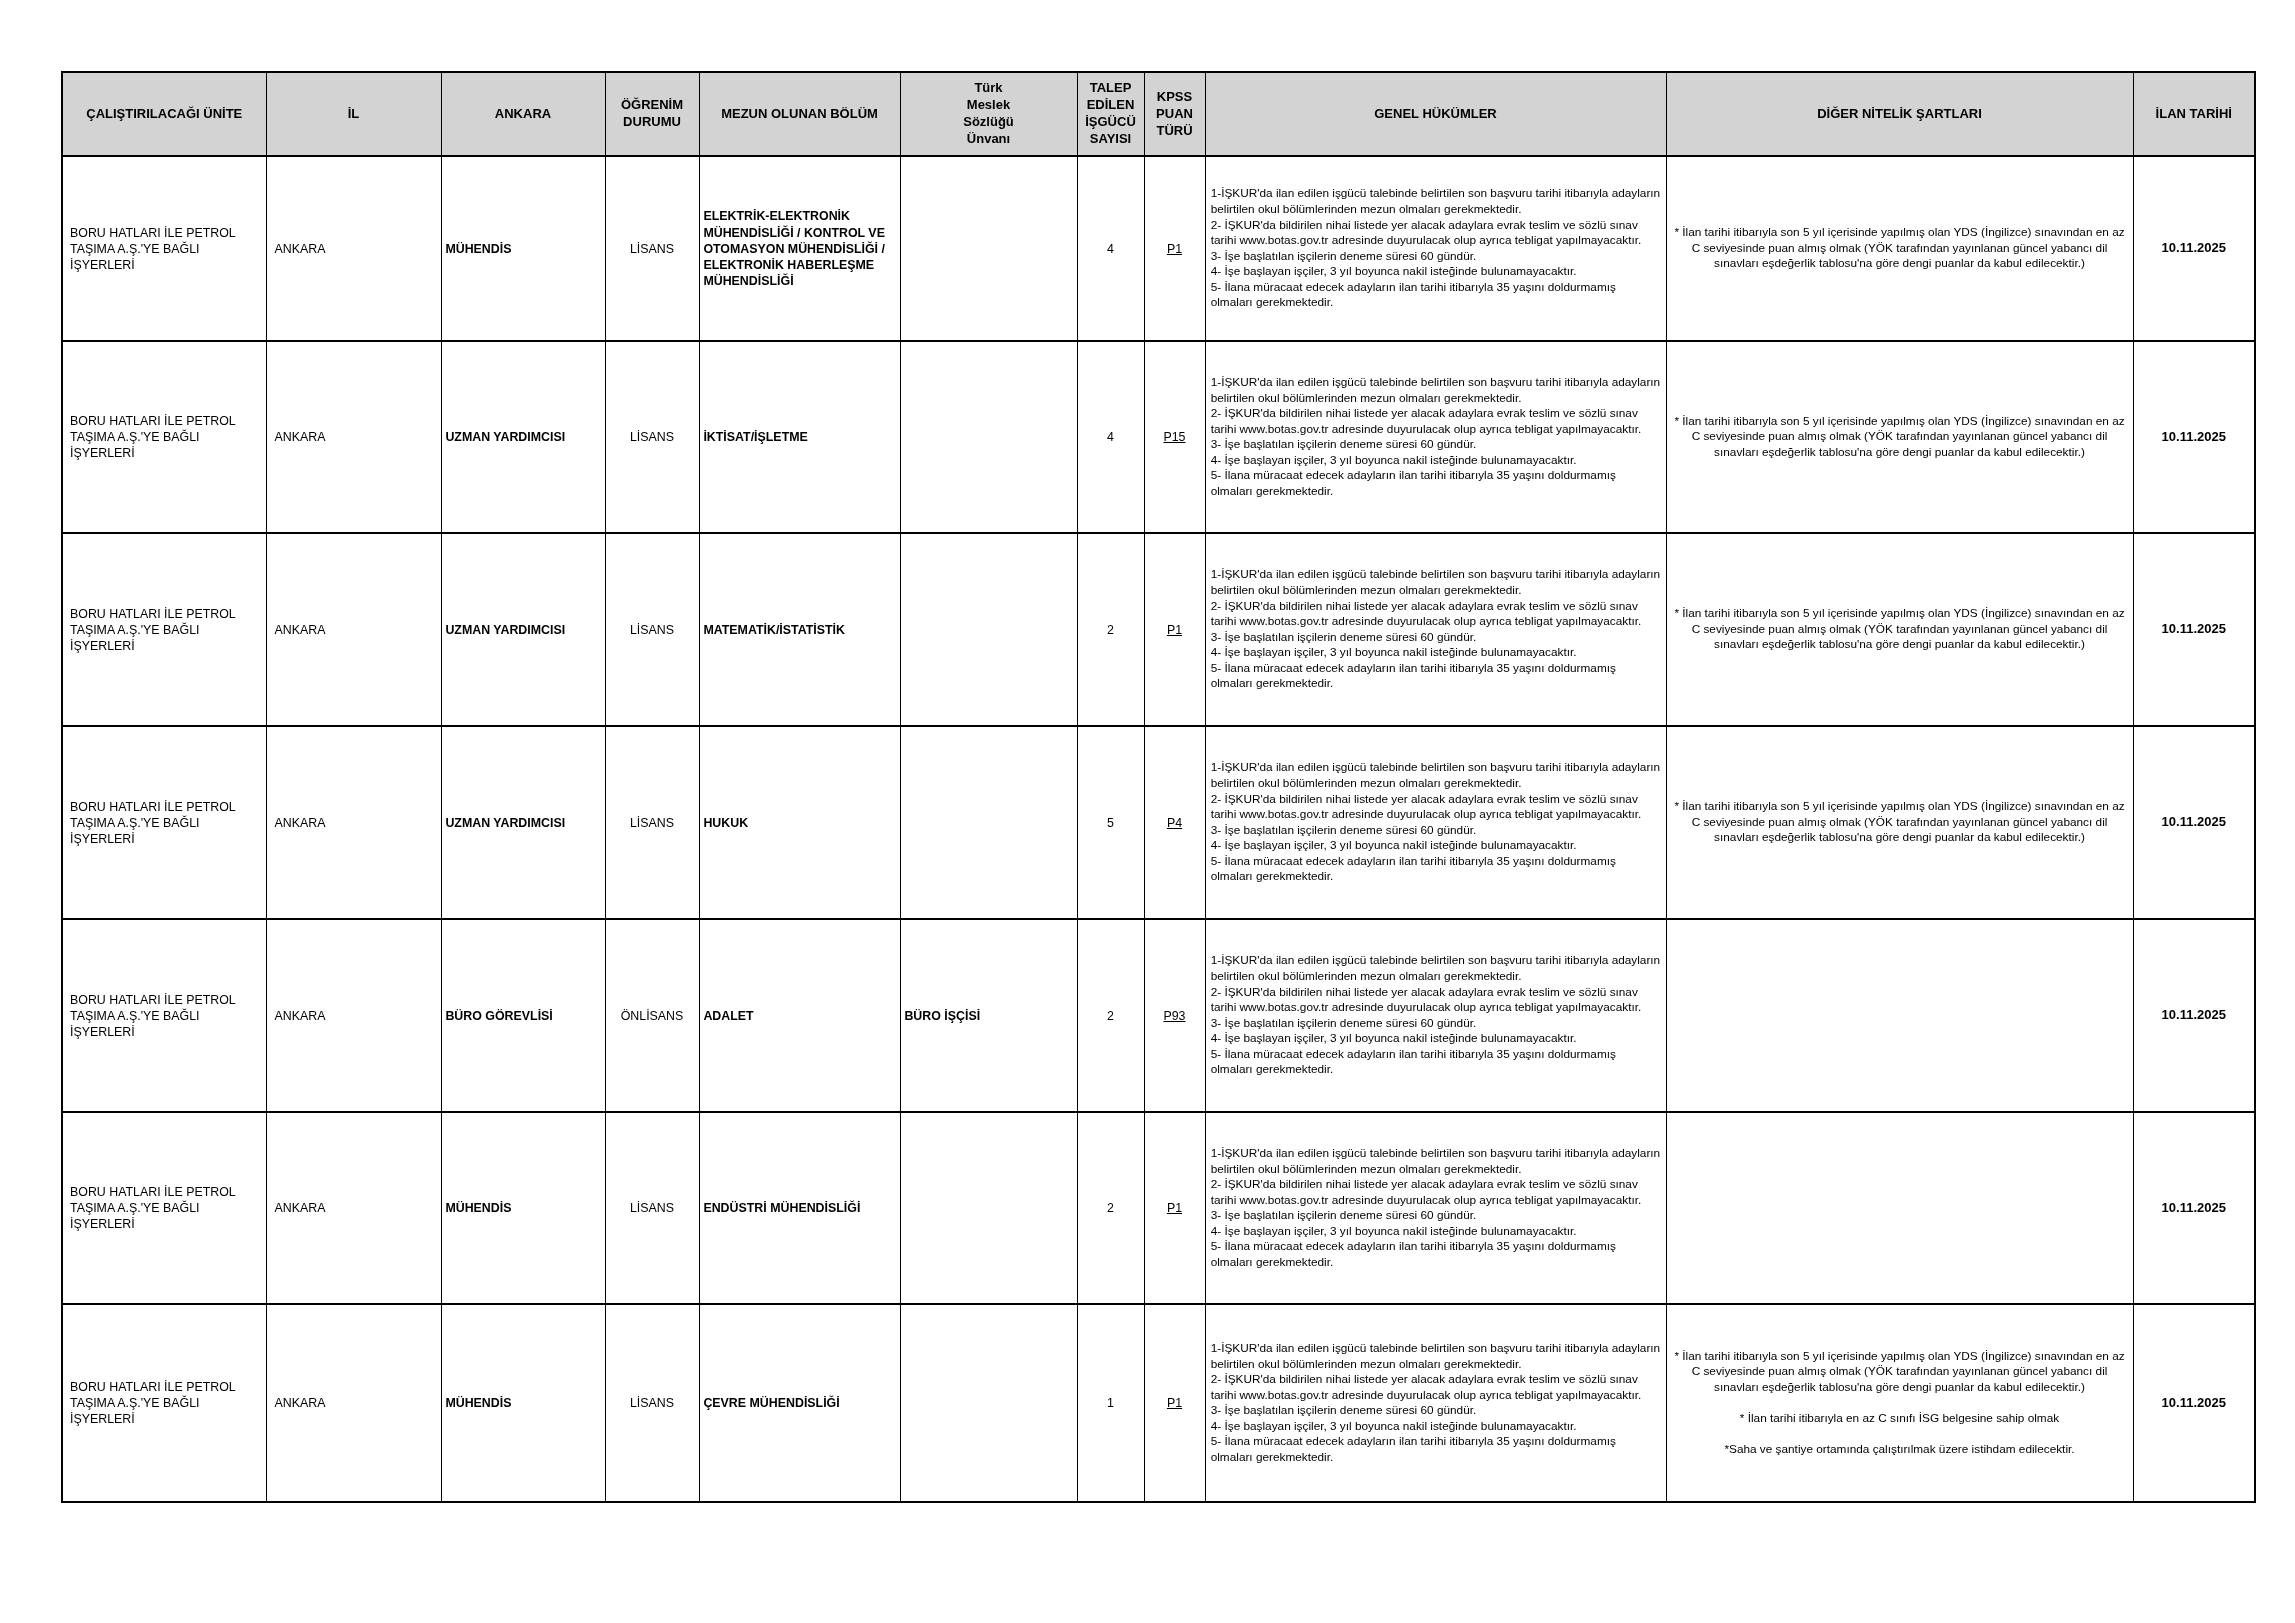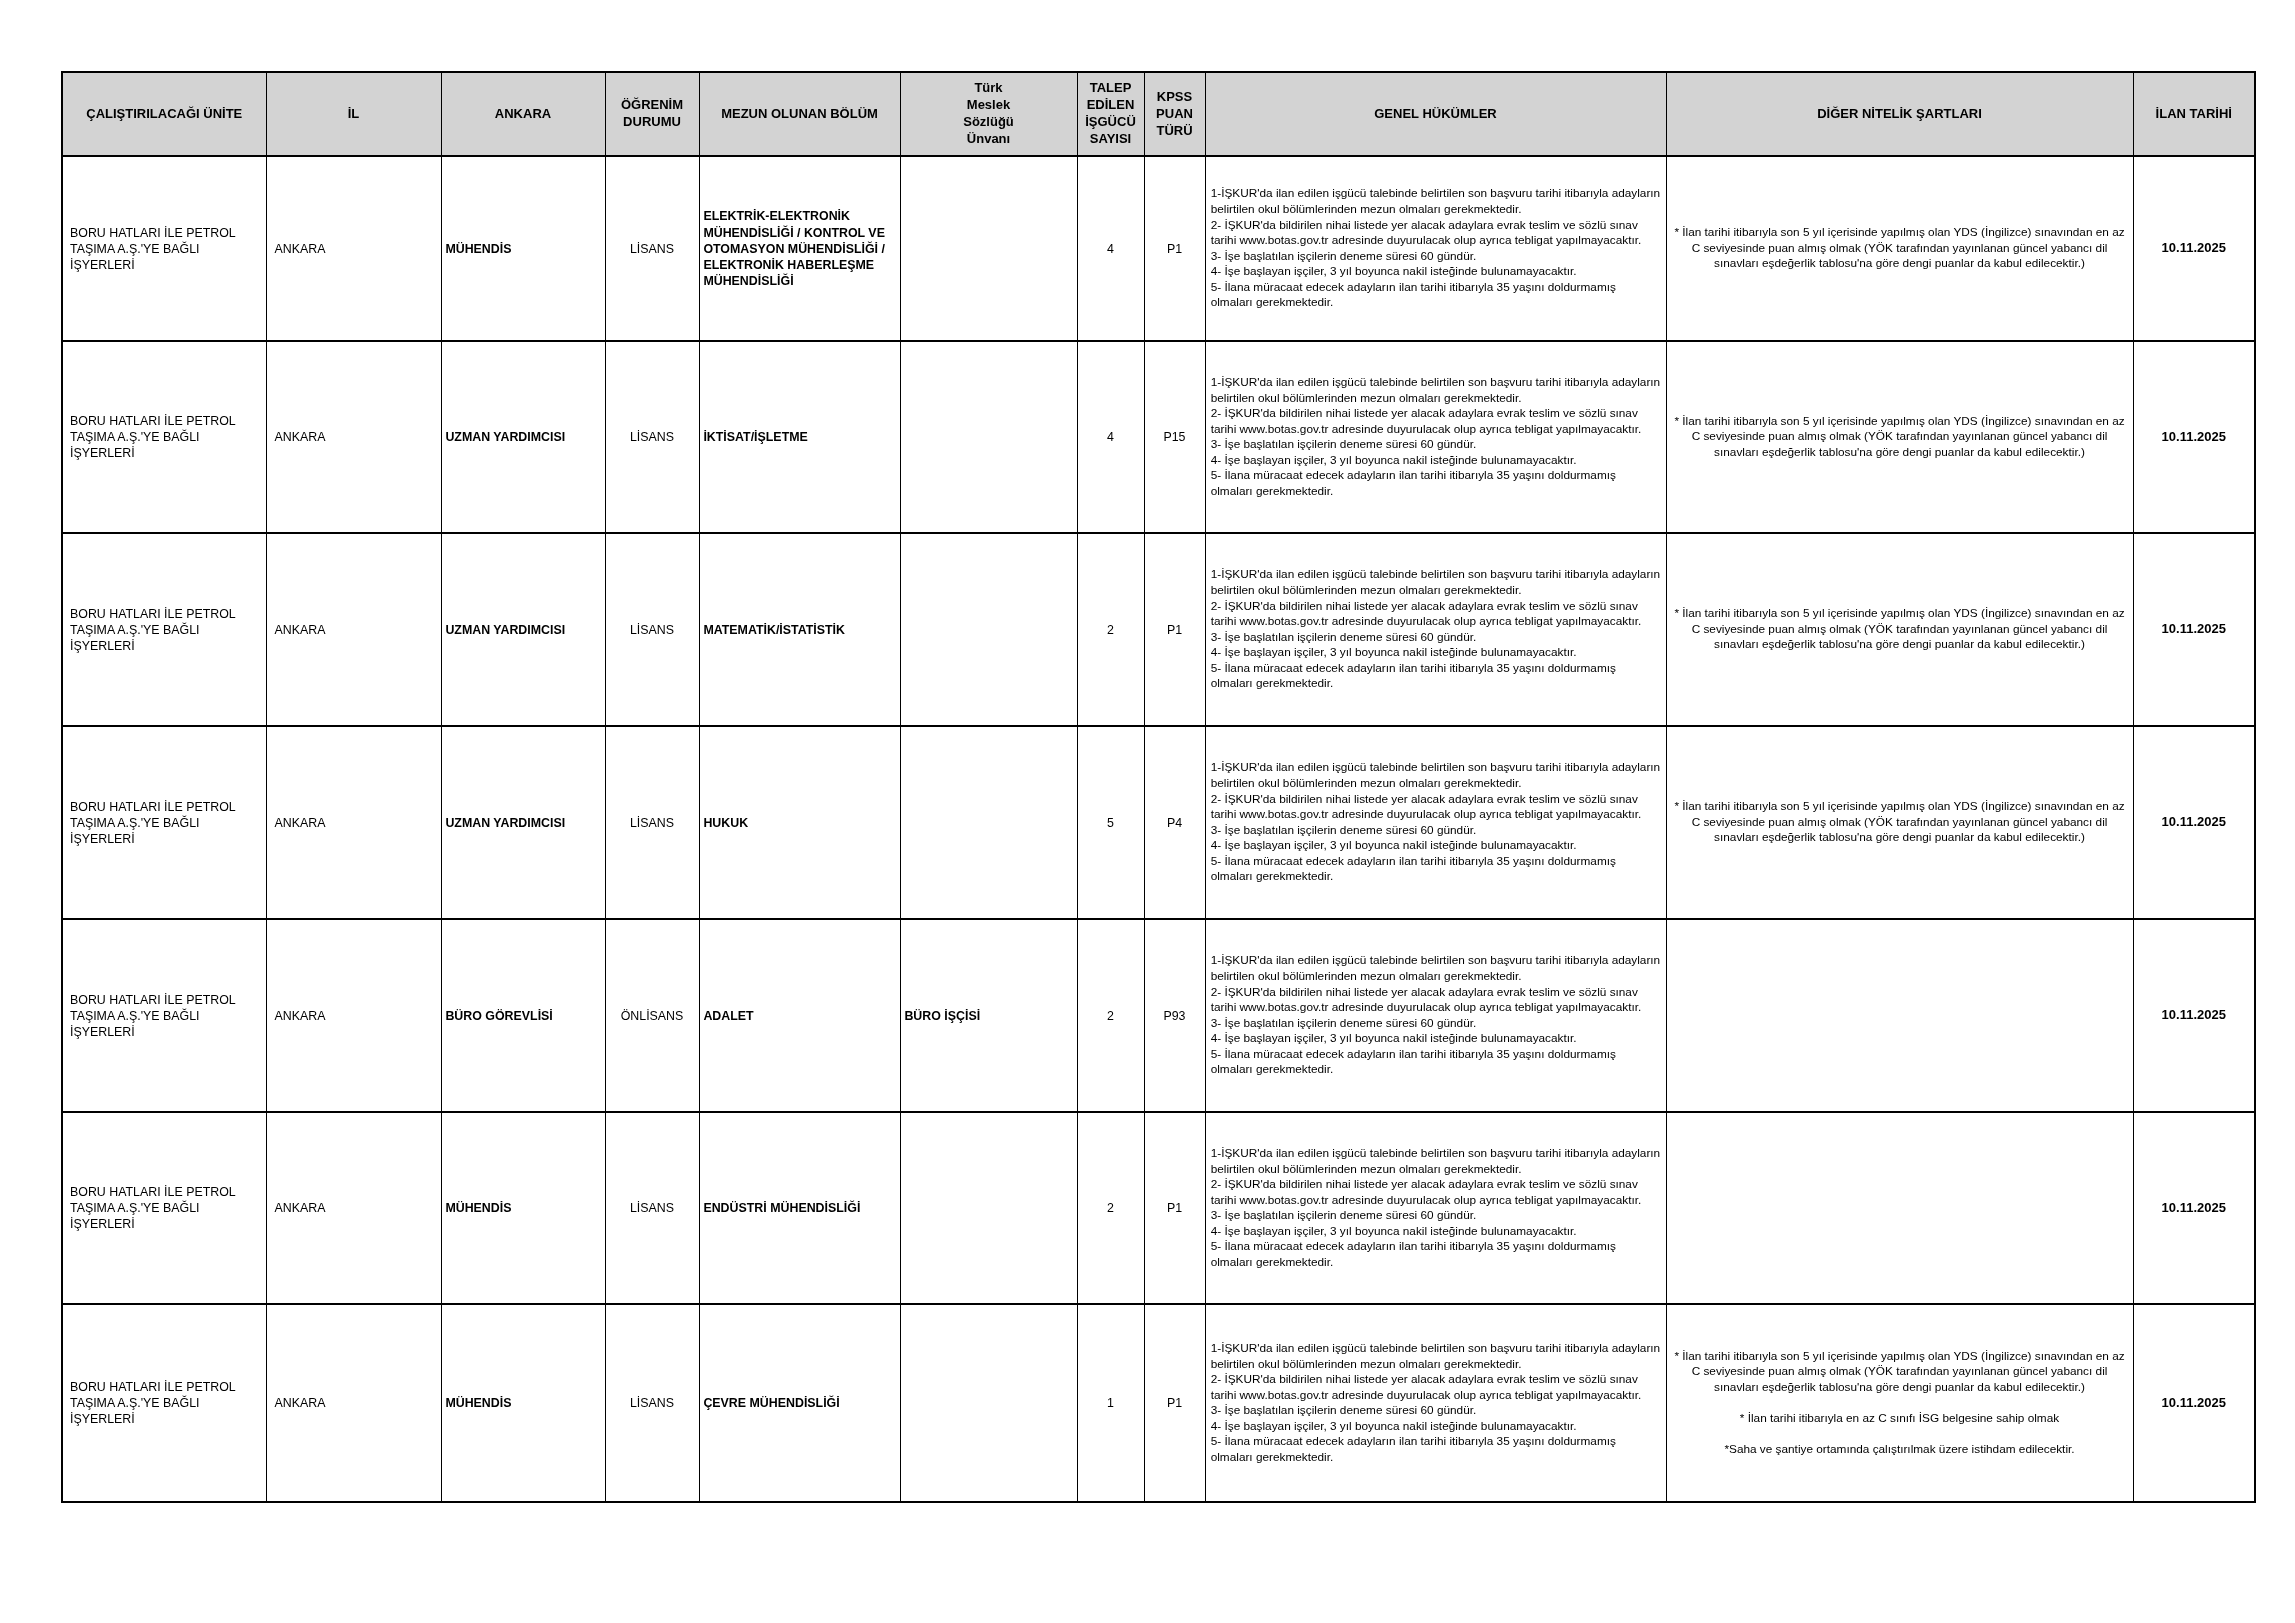--- a/index.html
+++ b/index.html
@@ -48,21 +48,21 @@
   tbody tr:nth-child(5){height:193px;}
   tbody tr:nth-child(6){height:192px;}
   tbody tr:nth-child(7){height:198px;}
   .c-unit{text-align:left;padding-left:7px;padding-right:2.6px;}
   .c-city{text-align:left;padding-left:8px;}
   .c-title{text-align:left;font-weight:bold;padding-left:3.9px;}
   .c-edu{text-align:center;padding-left:2.6px;padding-right:2.6px;}
   .c-dept{text-align:left;font-weight:bold;padding-left:3.9px;}
   .c-dict{text-align:left;font-weight:bold;padding-left:3.9px;}
   .c-count{text-align:center;}
-  .c-kpss{text-align:center;}
+  .c-kpss{text-align:center;text-decoration:underline;}
   .c-general{text-align:left;white-space:pre-line;font-size:11.8px;line-height:1.32;}
   .c-other{text-align:center;white-space:pre-line;font-size:11.8px;line-height:1.32;}
   .c-date{text-align:center;font-weight:bold;font-size:13px;margin-top:45px;}
   .footer{
     position:absolute;
     top:1632px;
     left:0;
     width:100%;
     text-align:center;
     font-size:9.8px;

